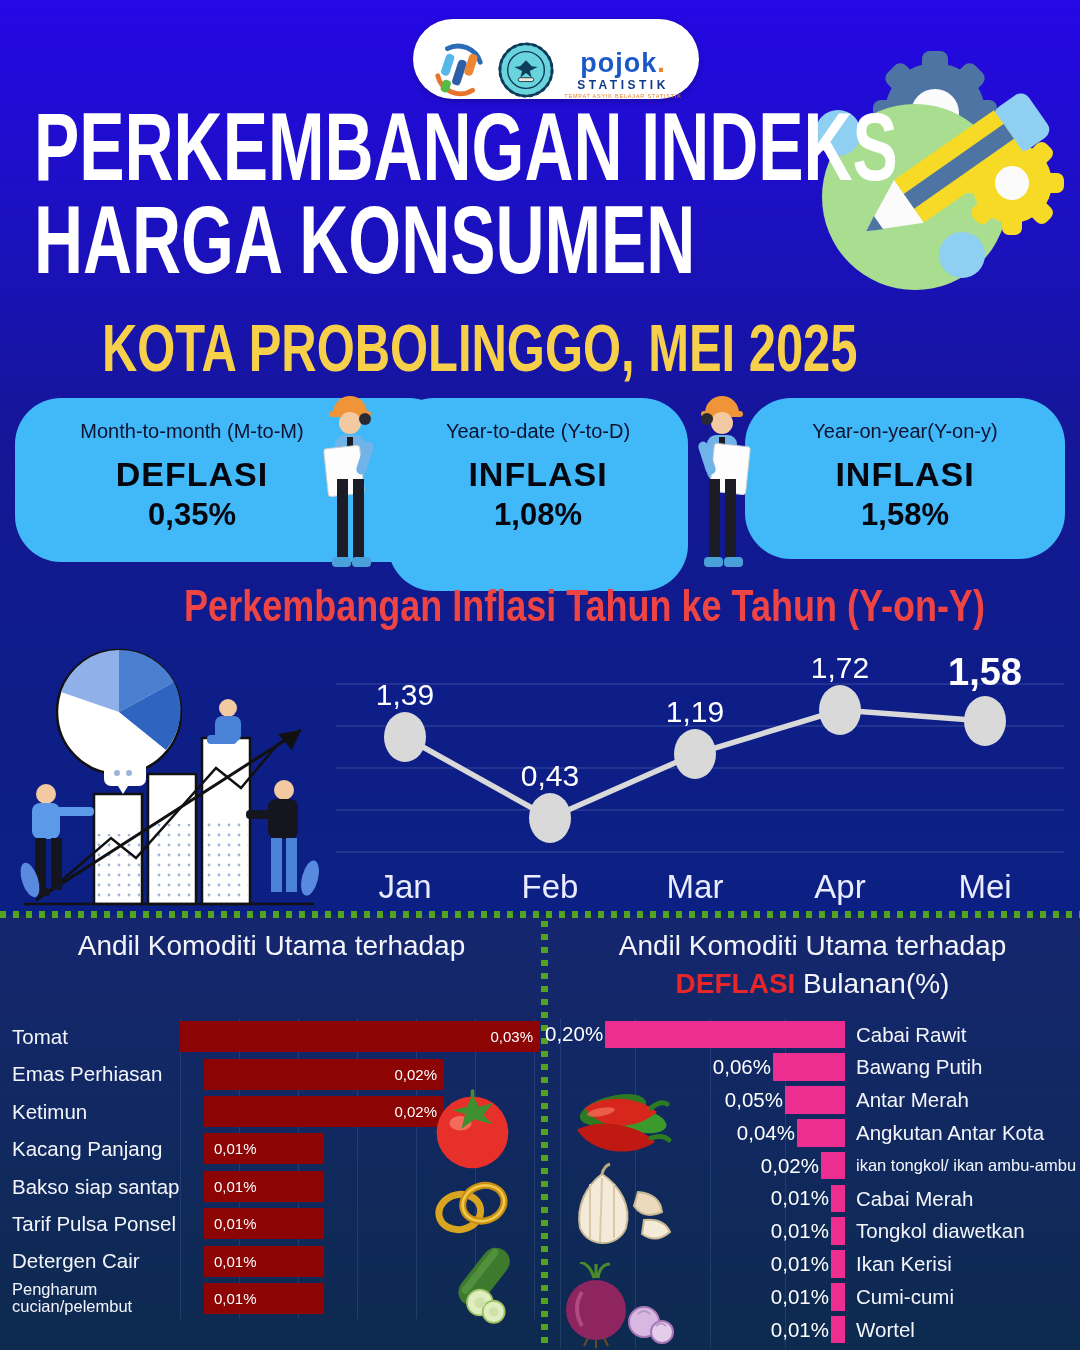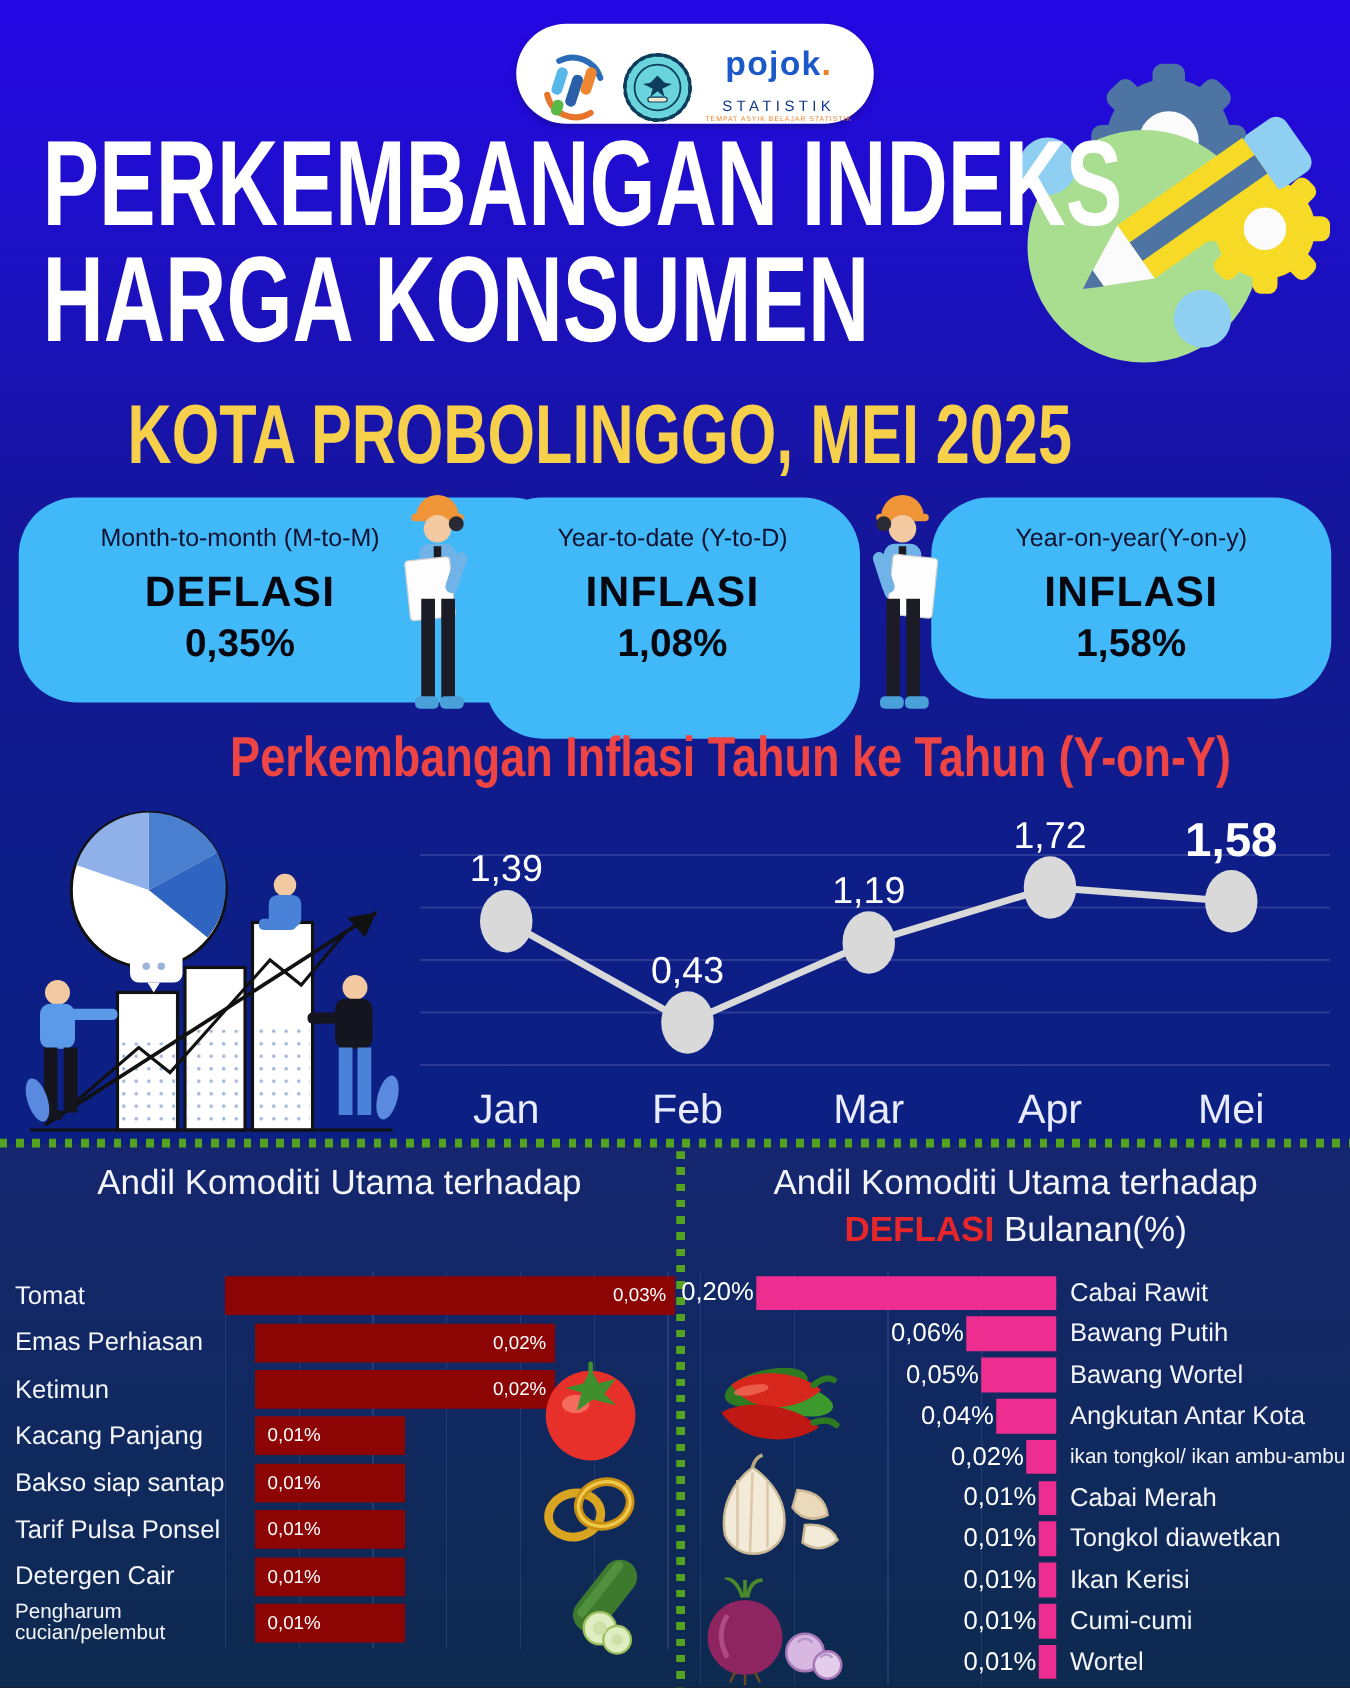--- a/index.html
+++ b/index.html
@@ -15,21 +15,21 @@
   .divider-v { position:absolute; left:541px; top:921px; width:7px; height:429px;
             background:repeating-linear-gradient(180deg,#53a321 0 6px,transparent 6px 13px); }
 
   
   .logo-pill { position:absolute; left:413px; top:19px; width:286px; height:80px;
             background:#fff; border-radius:42px; display:flex; align-items:flex-end;
             justify-content:center; gap:9px; box-shadow:0 2px 6px rgba(0,0,0,.25); }
   .pojok { display:flex; flex-direction:column; align-items:center; line-height:1; }
   .pojok-line1 { font-weight:bold; font-size:27px; color:#1b59c8; letter-spacing:1px; }
   .pojok-dot { color:#ef7f22; }
-  .pojok-line2 { font-weight:normal; font-size:12px; color:#123a8c; letter-spacing:3.5px; margin-top:14px; }
+  .pojok-line2 { font-weight:bold; font-size:12px; color:#123a8c; letter-spacing:3.5px; margin-top:2px; }
   .pojok-tagline { font-size:5.5px; color:#ef7f22; letter-spacing:.8px; margin-top:3px; }
 
   
   .cx { display:inline-block; transform-origin:0 50%; white-space:nowrap; }
   .title-block { position:absolute; left:34px; top:100px; color:#fff; font-weight:bold; }
   .title-line { font-size:97px; line-height:.96; }
   .title-line .cx { transform:scaleX(.70); }
   .subtitle { position:absolute; left:102px; top:309px; color:#f7d04b; font-weight:bold; font-size:67px; }
   .subtitle .cx { transform:scaleX(.73); }
 
@@ -359,21 +359,21 @@
           <span class="dval">0,06%</span>
           <div class="bar-pink" style="width: 72px; background: rgb(238, 45, 144);"></div>
         </div>
         <span class="dname">Bawang Putih</span>
       </div>
       <div class="drow">
         <div class="dzone">
           <span class="dval">0,05%</span>
           <div class="bar-pink" style="width: 60px; background: rgb(238, 45, 144);"></div>
         </div>
-        <span class="dname">Bawang Wortel</span>
+        <span class="dname">Antar Merah</span>
       </div>
       <div class="drow">
         <div class="dzone">
           <span class="dval">0,04%</span>
           <div class="bar-pink" style="width: 48px; background: rgb(238, 45, 144);"></div>
         </div>
         <span class="dname">Angkutan Antar Kota</span>
       </div>
       <div class="drow">
         <div class="dzone">

